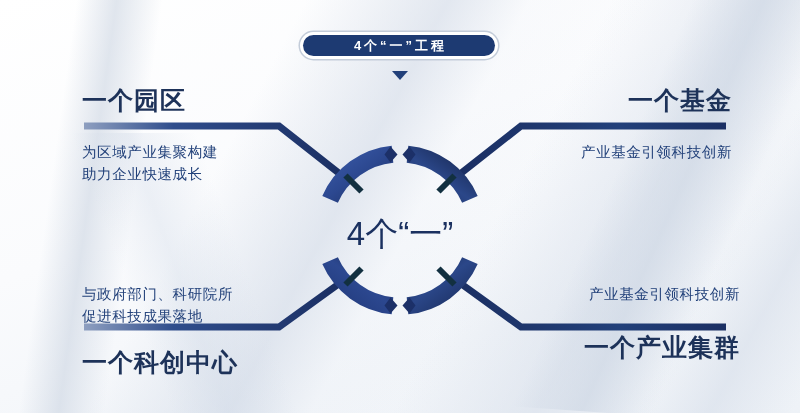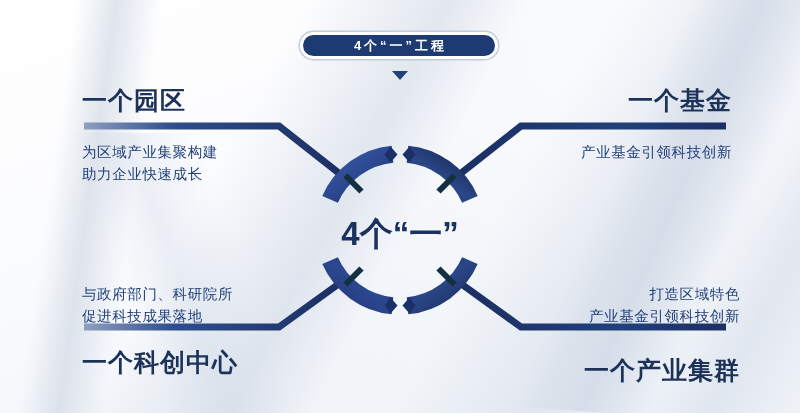--- a/index.html
+++ b/index.html
@@ -75,21 +75,21 @@
   #q-bl .body{margin-bottom:20px;}
   #q-bl .heading{margin-top:14px;text-align:center;}
 
   #q-br{right:60px;top:283px;text-align:right;}
   #q-br .body{margin-bottom:20px;}
   #q-br .heading{margin-top:28px;}
 
   
   #center-label{
     position:absolute;left:0;top:212px;width:800px;text-align:center;
-    font-size:33px;font-weight:700;color:#1b3160;letter-spacing:0px;
+    font-size:33px;font-weight:400;color:#1b3160;letter-spacing:0px;
     white-space:nowrap;
   }
 </style>
 </head>
 <body>
 
 <div id="stage">
 
   <div class="crease c1"></div>
   <div class="crease c2"></div>
@@ -196,19 +196,18 @@
   <div class="quad" id="q-bl">
     <div class="body">
       <div class="body-line">与政府部门、科研院所</div>
       <div class="body-line">促进科技成果落地</div>
     </div>
     <div class="heading">一个科创中心</div>
   </div>
 
   <div class="quad" id="q-br">
     <div class="body">
-      <div class="body-line">打造区域特色</div>
       <div class="body-line">产业基金引领科技创新</div>
     </div>
     <div class="heading">一个产业集群</div>
   </div>
 
 </div>
 
 </body></html>

